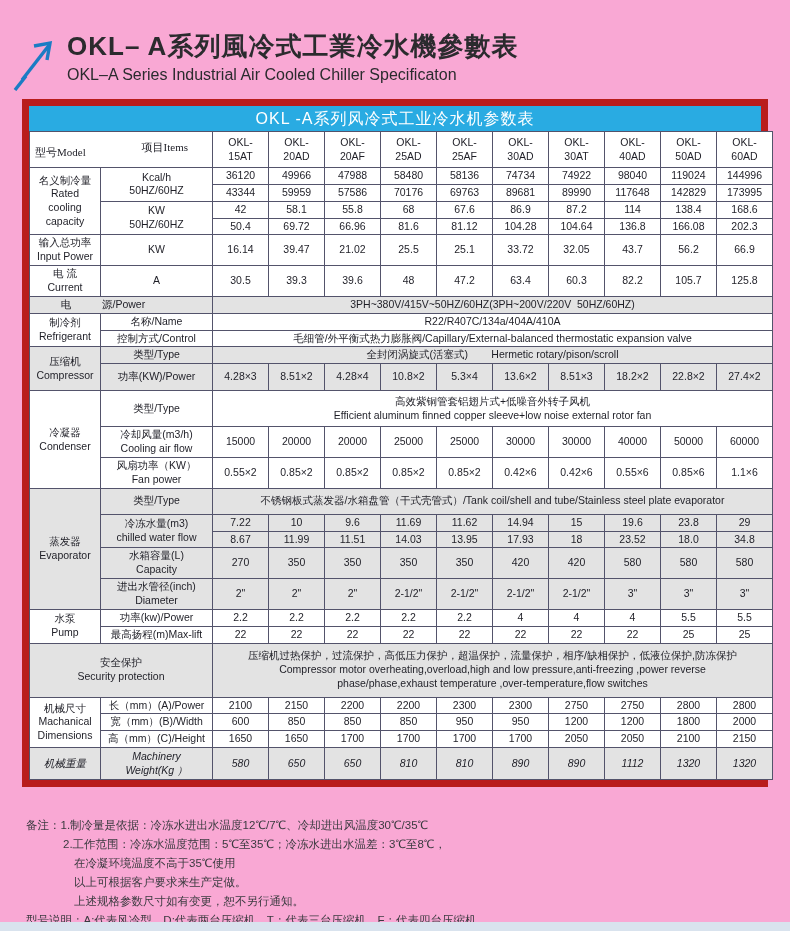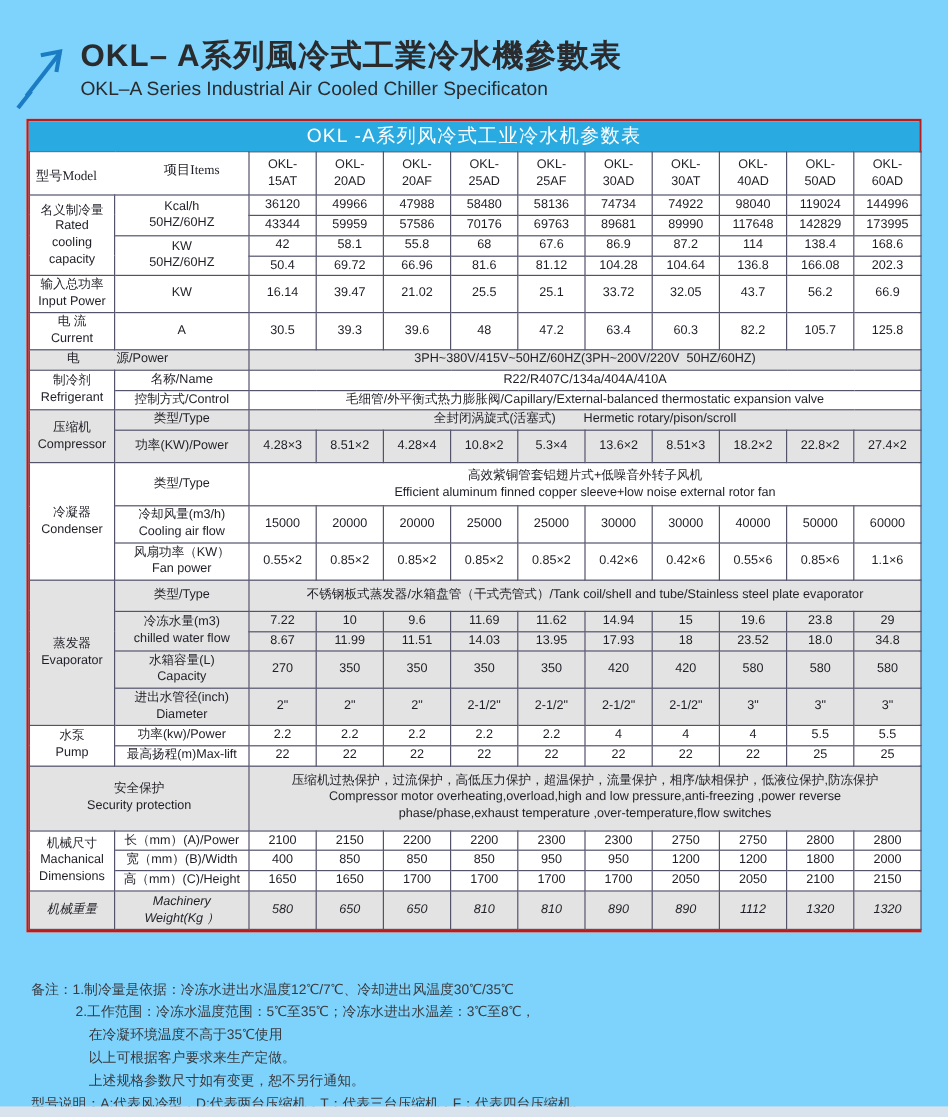--- a/index.html
+++ b/index.html
@@ -1,26 +1,26 @@
 <!DOCTYPE html>
 <html><head>
 <meta charset="utf-8">
 <style>
   html,body{margin:0;padding:0;}
   body{background:#ffffff;}
-  .page{position:relative;width:790px;height:931px;background:#7dd3fc;overflow:hidden;
+  .page{position:relative;width:790px;height:931px;background:#f9a8d4;overflow:hidden;
         font-family:"Liberation Sans",sans-serif;color:#232328;}
   
   .page-header{position:relative;height:97px;}
   .logo{position:absolute;left:13px;top:33px;}
   .titles{position:absolute;left:67px;top:30px;}
   .title-zh{font-size:26px;font-weight:bold;letter-spacing:1px;color:#2b2b2e;line-height:32px;margin:0;}
   .title-en{font-size:16px;font-weight:normal;color:#2b2b2e;line-height:22px;margin:2px 0 0 0;}
   
-  .table-wrap{position:absolute;left:22px;top:99px;width:746px;border:2px solid #b91c1c;box-sizing:border-box;background:#fff;}
+  .table-wrap{position:absolute;left:22px;top:99px;width:746px;border:7px solid #b91c1c;box-sizing:border-box;background:#fff;}
   .table-title{height:25px;line-height:25px;background:#29abe2;color:#ffffff;text-align:center;
                font-size:16px;letter-spacing:1px;}
   table.spec{border-collapse:collapse;width:100%;table-layout:fixed;}
   table.spec td{border:1px solid #53536b;background:#ffffff;text-align:center;vertical-align:middle;
                 font-size:10.5px;line-height:1.32;padding:1px 2px;color:#1e1e26;
                 white-space:pre-wrap;word-break:break-word;box-sizing:border-box;}
   table.spec td.sh{background:#e3e3e3;}
   td.corner{position:relative;padding:0;
     background-image:linear-gradient(to bottom right,transparent 49.2%,#53536b 49.2%,#53536b 50.8%,transparent 50.8%);font-family:Liberation Serif, serif;}
   .corner span{position:absolute;font-size:11px;}
@@ -361,21 +361,21 @@
             <td>2200</td>
             <td>2300</td>
             <td>2300</td>
             <td>2750</td>
             <td>2750</td>
             <td>2800</td>
             <td>2800</td>
           </tr>
           <tr>
             <td class="item-cell" rowspan="1">宽（mm）(B)/Width</td>
-            <td>400</td>
+            <td>600</td>
             <td>850</td>
             <td>850</td>
             <td>850</td>
             <td>950</td>
             <td>950</td>
             <td>1200</td>
             <td>1200</td>
             <td>1800</td>
             <td>2000</td>
           </tr>

